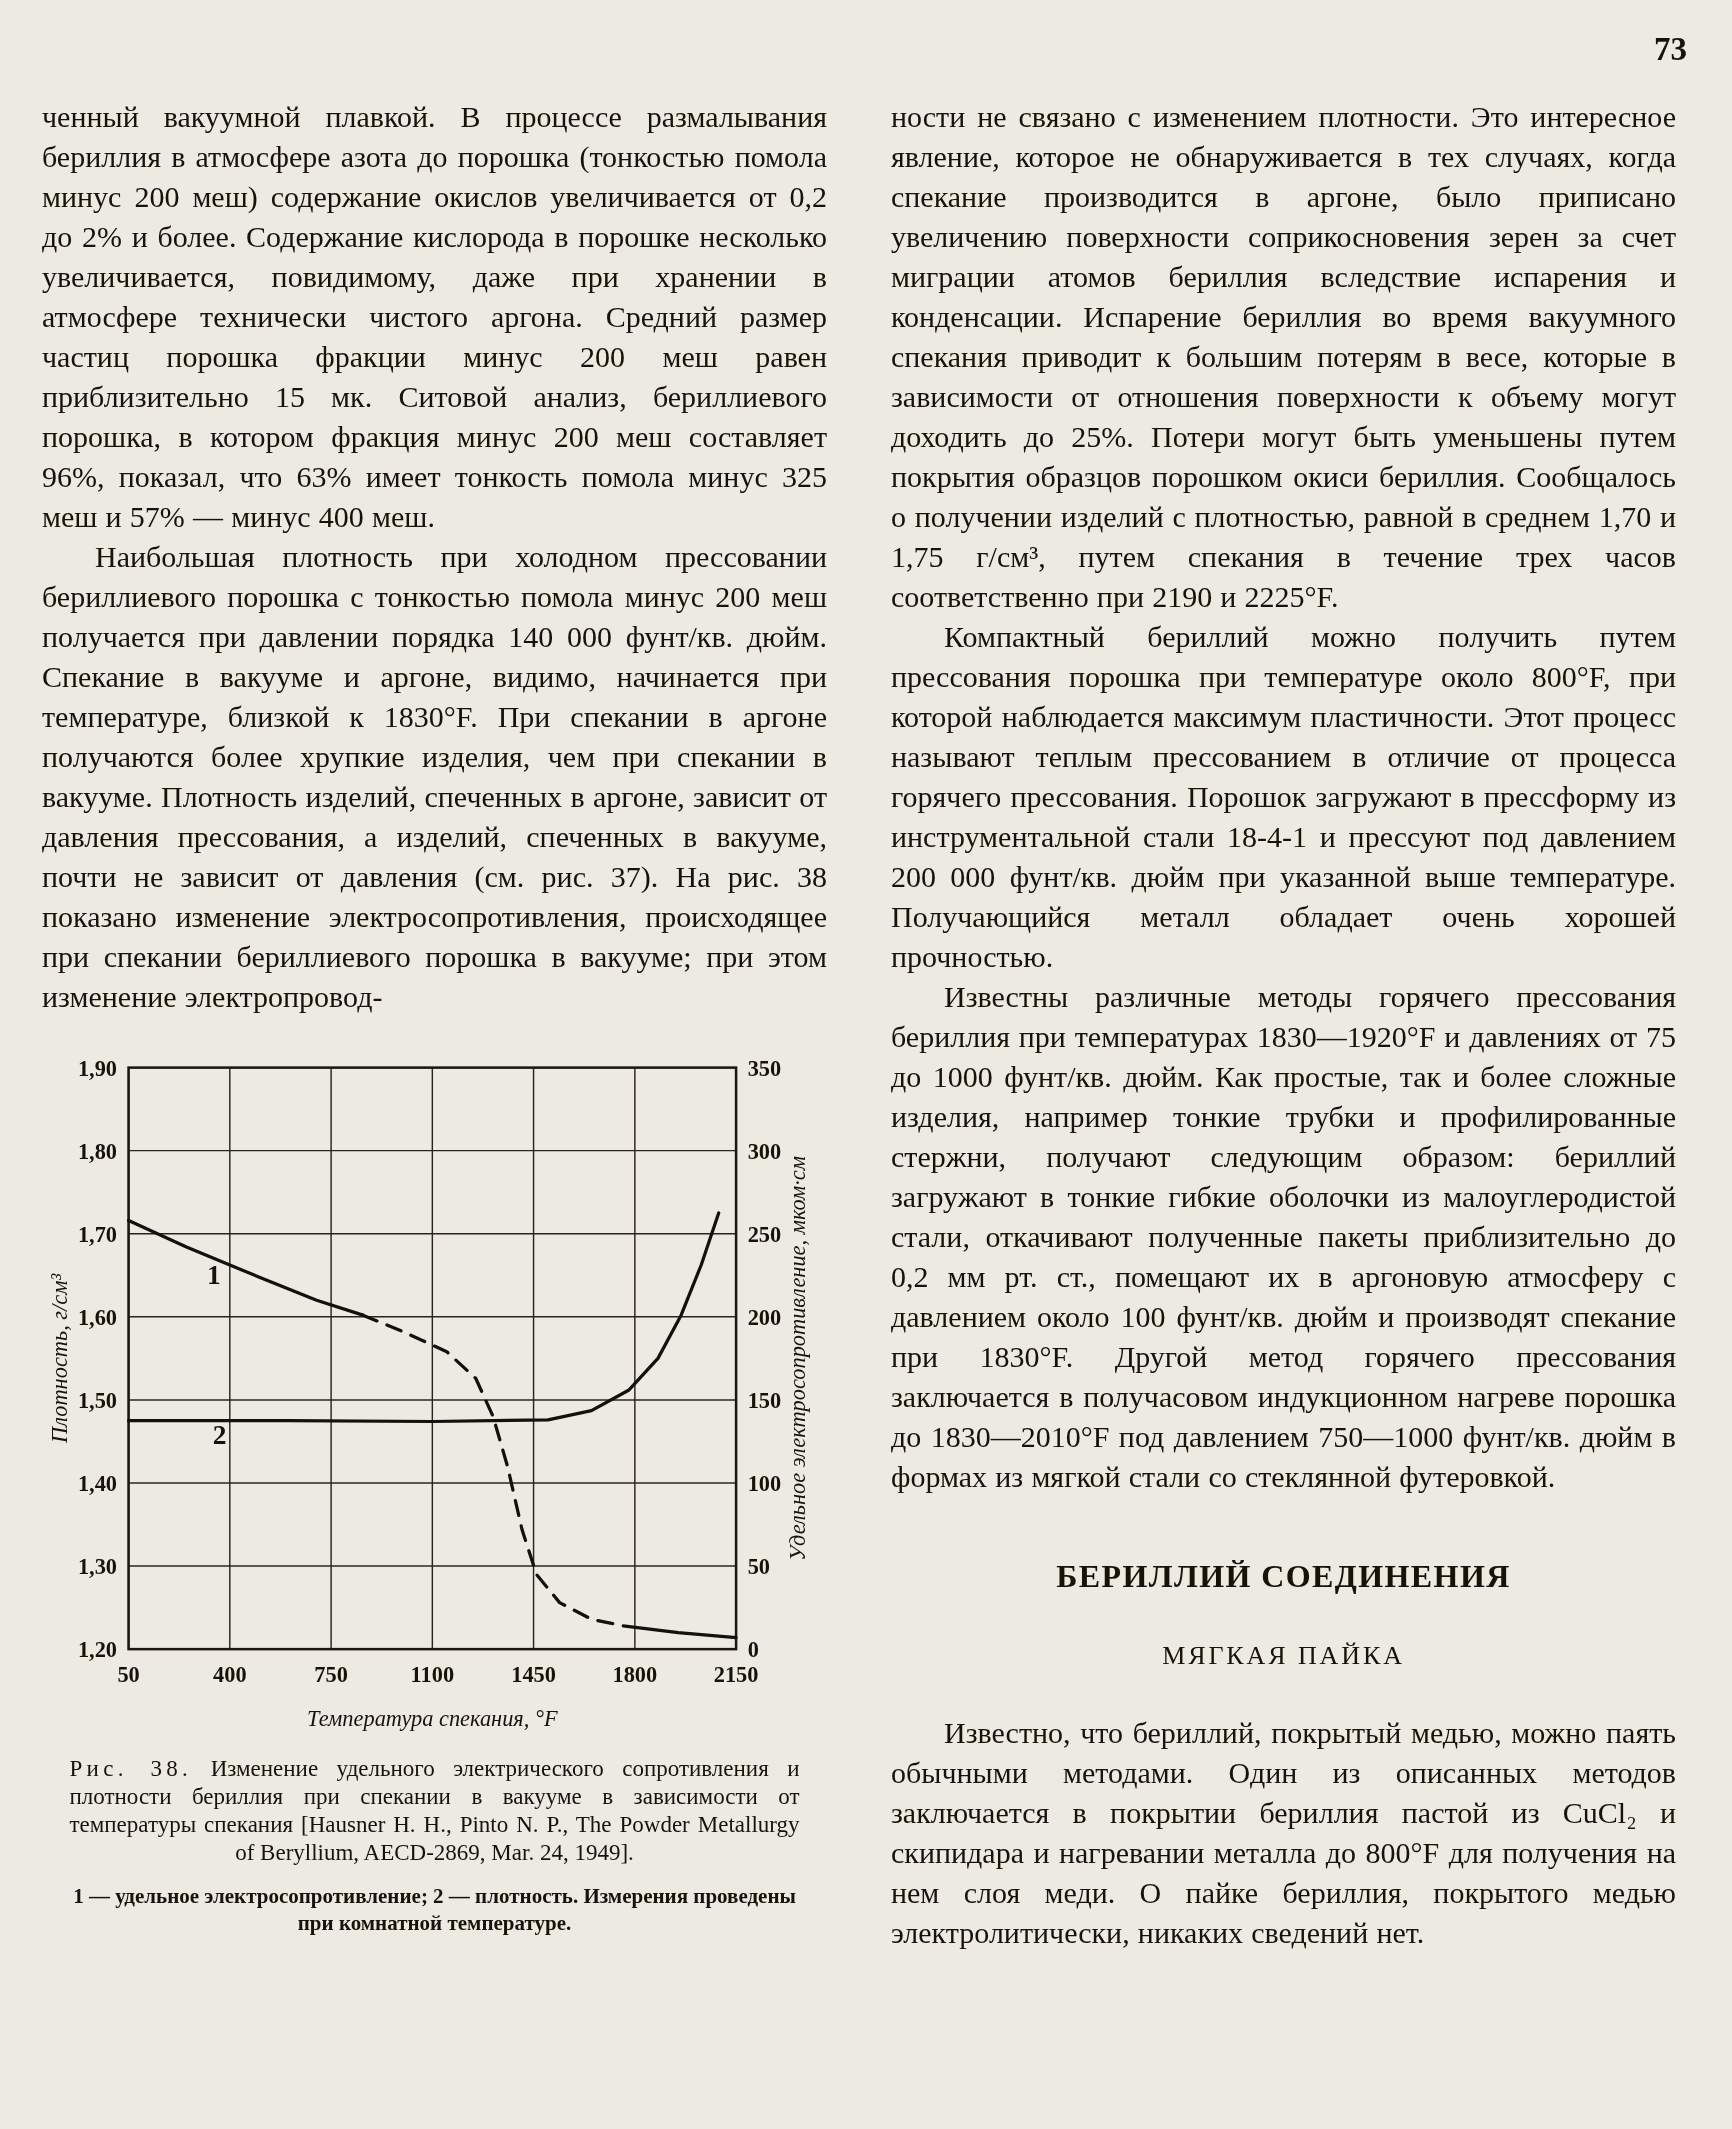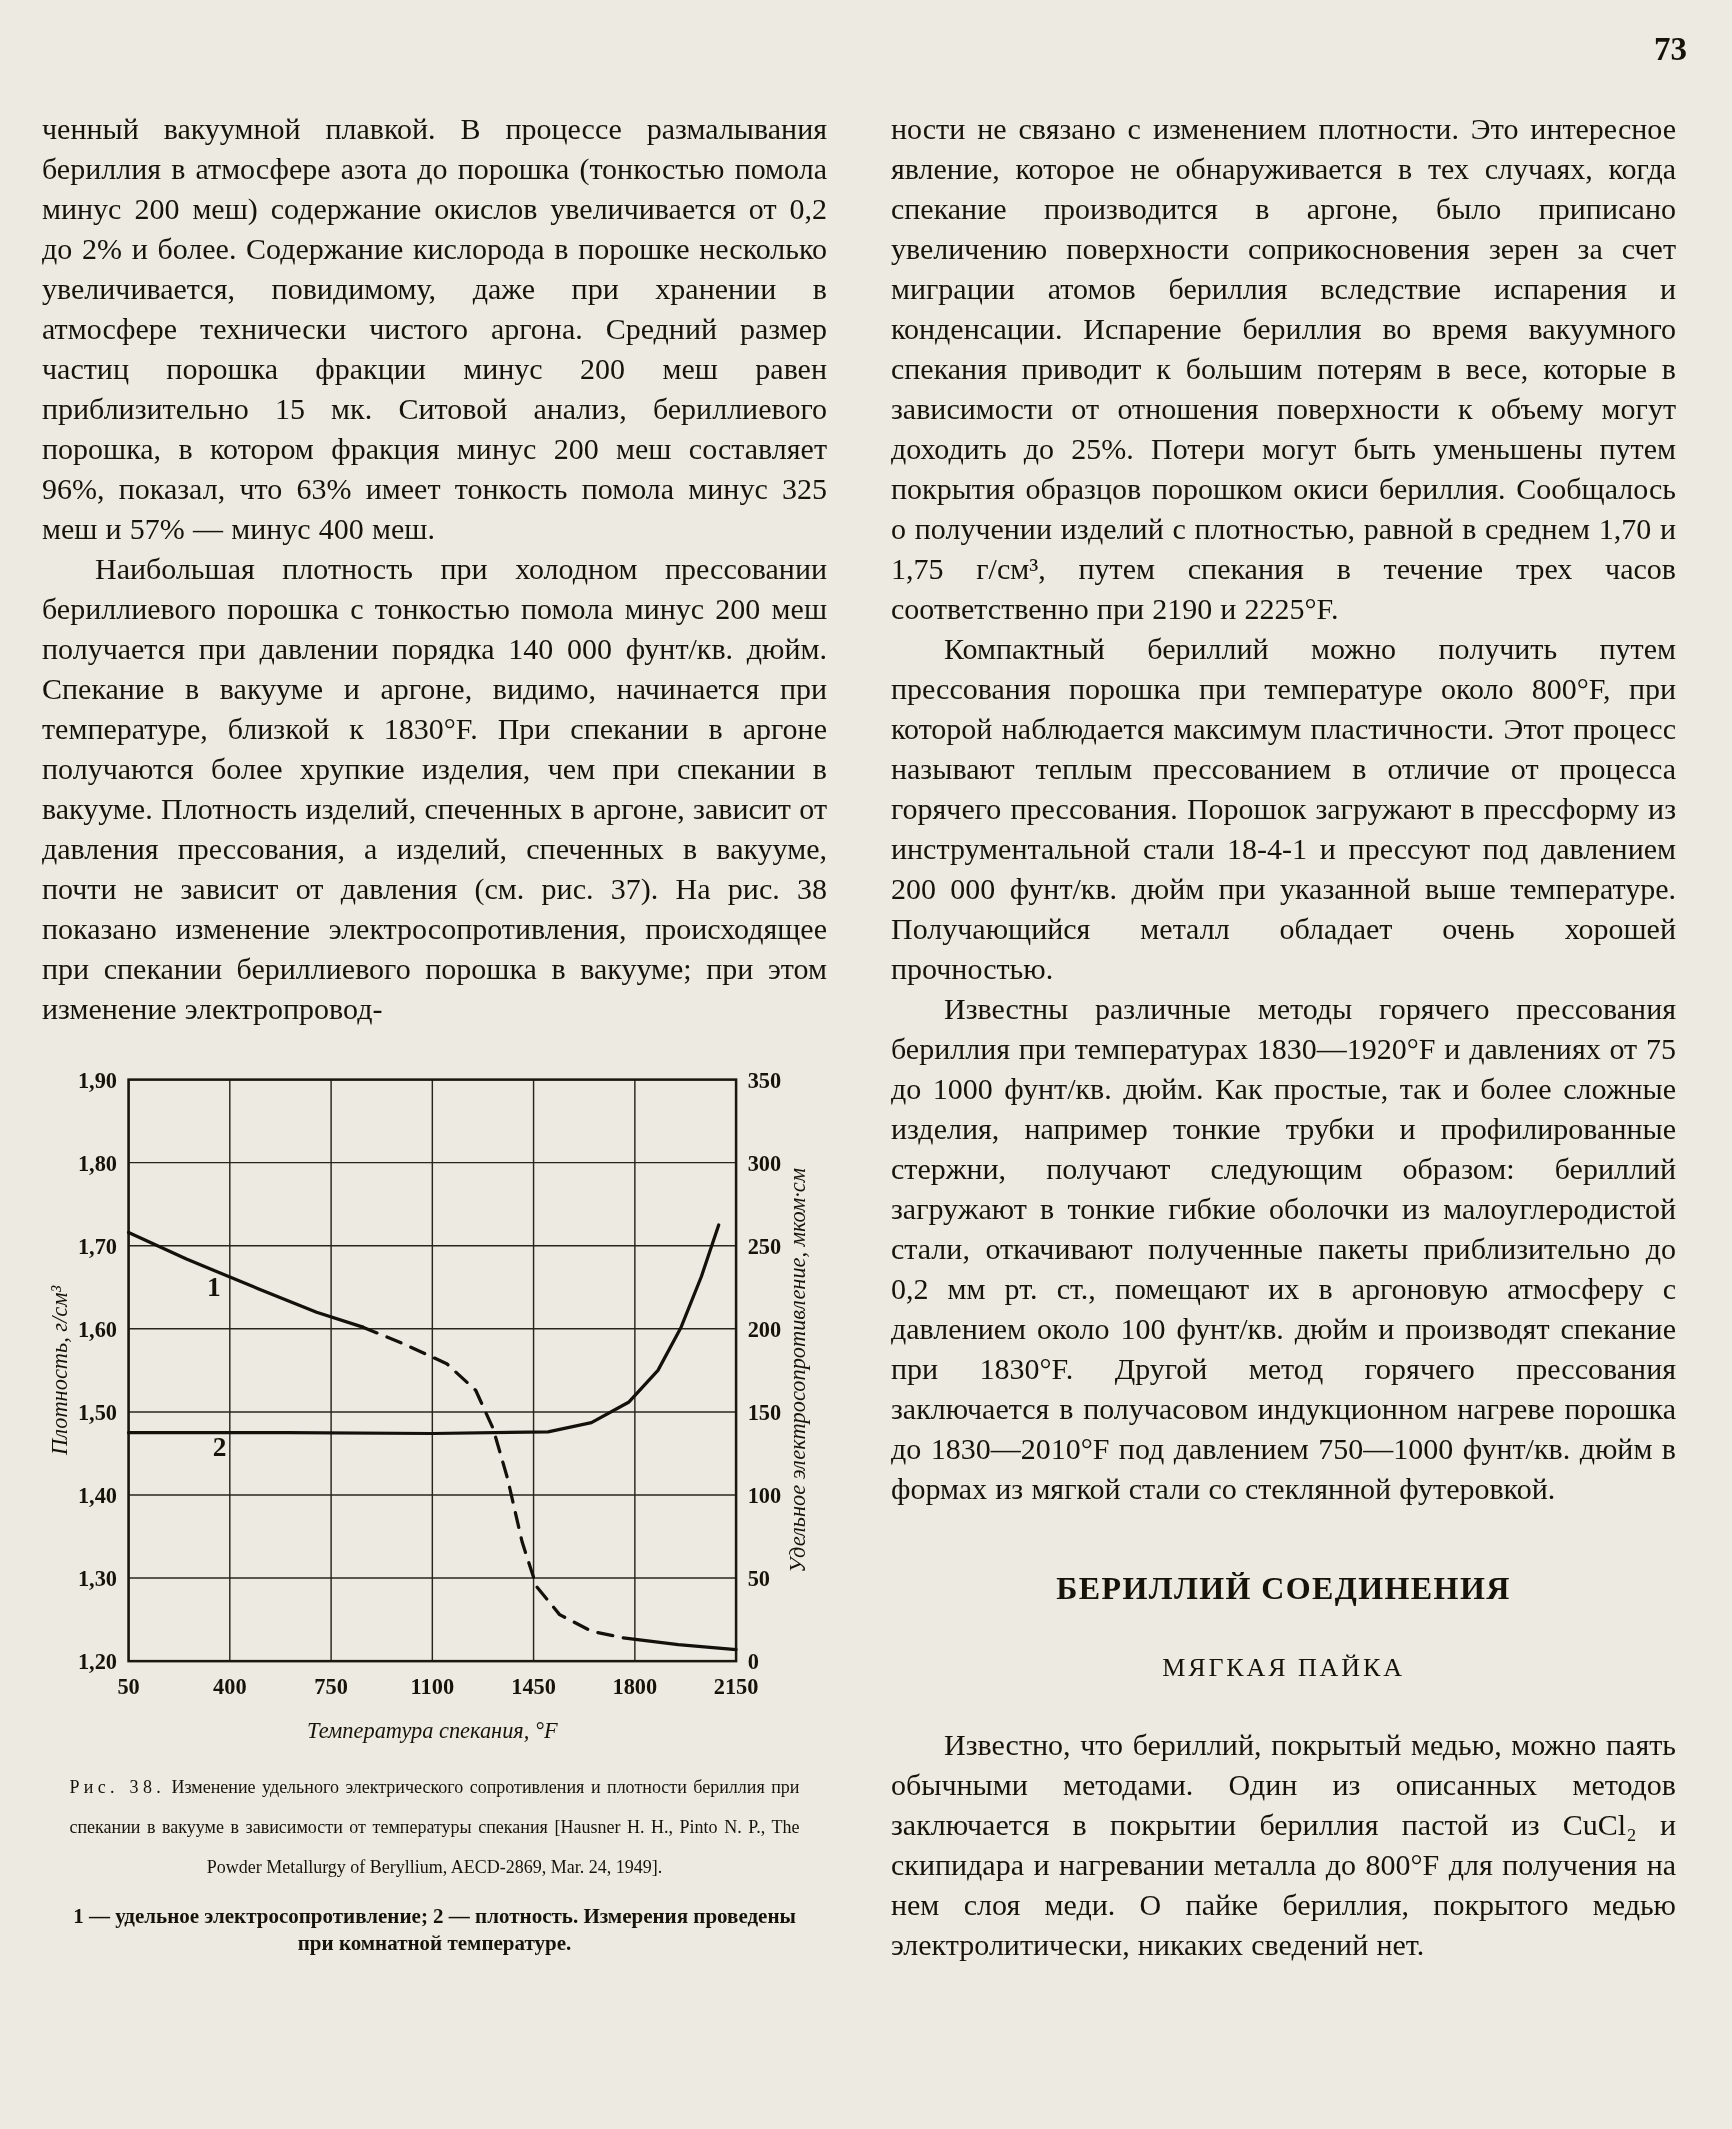--- a/index.html
+++ b/index.html
@@ -20,32 +20,32 @@
   }
   .running-head{position:relative;height:46px;}
   .running-title{
     text-align:center;font-weight:bold;font-size:24px;
     letter-spacing:3.6px;padding-top:7.2px;
   }
   .page-number{
     position:absolute;right:2.9px;top:12px;
     font-size:33px;font-weight:bold;
   }
-  .columns{display:flex;gap:64px;margin-top:44px;}
+  .columns{display:flex;gap:64px;margin-top:32px;}
   .col{width:785px;flex:0 0 785px;}
   p.body{
     font-size:30px;line-height:40px;text-align:justify;
     word-spacing:0.7px;
   }
   p.indent{text-indent:53px;}
   .figure{margin-top:33px;}
   .figure svg{display:block;}
   .caption{
     margin:19px auto 0;width:93%;
-    font-size:18px;line-height:40px;
+    font-size:23px;line-height:28px;
     text-align:justify;text-align-last:center;
   }
   .caption .fig-label{letter-spacing:4.3px;white-space:nowrap;}
   .footnote{
     margin:16px auto 0;width:97%;
     font-size:21px;line-height:27px;font-weight:bold;
     text-align:center;
   }
   .section-heading{
     margin-top:61px;text-align:center;

